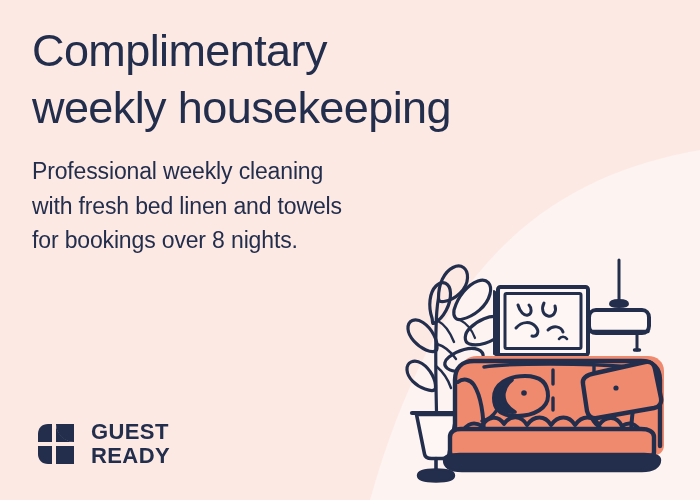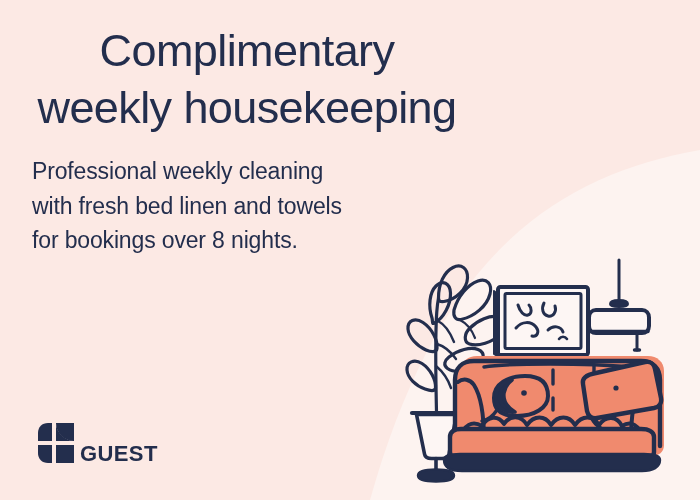--- a/index.html
+++ b/index.html
@@ -50,41 +50,40 @@
 
   .headline {
     margin: 0;
     color: #232e4d;
     font-family: "Liberation Sans", sans-serif;
     font-size: 45px;
     font-weight: 400;
     line-height: 1.27;
     letter-spacing: -0.6px;
     white-space: pre-line;
-    text-align: center;
   }
 
   .subcopy {
     margin: 18px 0 0 0;
     color: #232e4d;
     font-family: "Liberation Sans", sans-serif;
     font-size: 23px;
     font-weight: 400;
     line-height: 1.5;
     letter-spacing: -0.15px;
     white-space: pre-line;
   }
 
   .logo {
     position: absolute;
     left: 32px;
     top: 421px;
     display: flex;
-    align-items: flex-end;
-    gap: 4px;
+    align-items: center;
+    gap: 15px;
   }
 
   .logo-mark {
     width: 44px;
     height: 44px;
     flex: 0 0 auto;
   }
 
   .logo-words {
     display: flex;
@@ -232,16 +231,17 @@
 
       <path d="M24,2 L42,2 L42,20 L24,20 C24,10 24,2 24,2 Z M24,2 C24,12 34,20 42,20" fill="#232e4d"></path>
       <path d="M24,2 L42,2 L42,20 C32,20 24,12 24,2 Z" fill="#232e4d"></path>
 
       <path d="M6,24 L20,24 L20,42 L16,42 C10,42 6,38 6,32 Z" fill="#232e4d"></path>
 
       <rect x="24" y="24" width="18" height="18" fill="#232e4d"></rect>
     </svg>
     <div class="logo-words">
       <span class="logo-word">GUEST</span>
+      <span class="logo-word second">READY</span>
     </div>
   </div>
 
 </div>
 
 </body></html>

